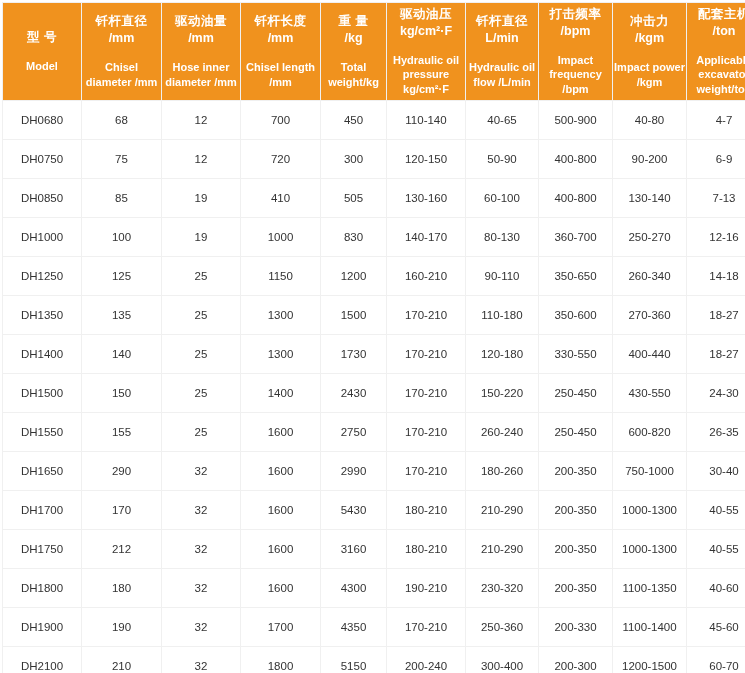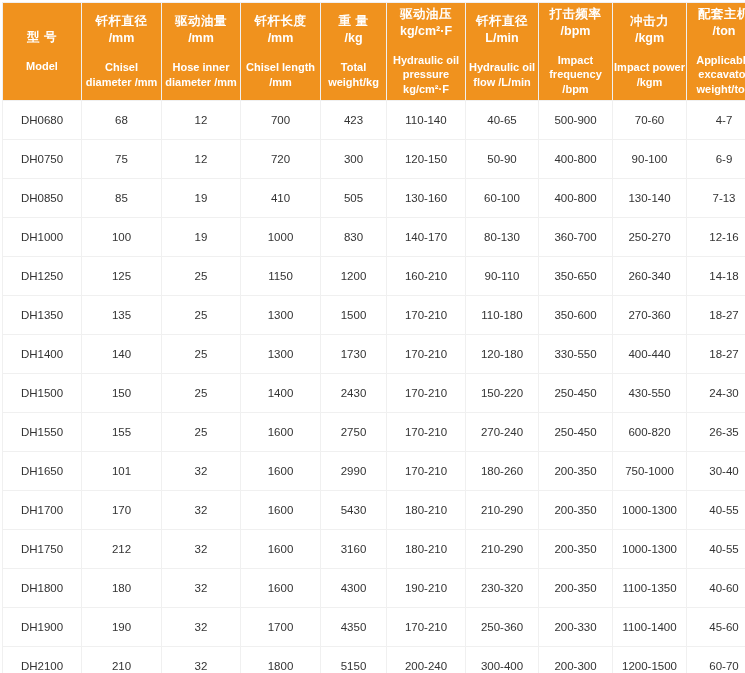--- a/index.html
+++ b/index.html
@@ -157,37 +157,37 @@
         <span class="th-en">Applicable excavator weight/ton</span>
       </th>
     </tr>
   </thead>
   <tbody id="table-body">
       <tr>
         <td class="model-col">DH0680</td>
         <td>68</td>
         <td>12</td>
         <td>700</td>
-        <td>423</td>
+        <td>450</td>
         <td>110-140</td>
         <td>40-65</td>
         <td>500-900</td>
-        <td>70-60</td>
+        <td>40-80</td>
         <td>4-7</td>
       </tr>
       <tr>
         <td class="model-col">DH0750</td>
         <td>75</td>
         <td>12</td>
         <td>720</td>
         <td>300</td>
         <td>120-150</td>
         <td>50-90</td>
         <td>400-800</td>
-        <td>90-100</td>
+        <td>90-200</td>
         <td>6-9</td>
       </tr>
       <tr>
         <td class="model-col">DH0850</td>
         <td>85</td>
         <td>19</td>
         <td>410</td>
         <td>505</td>
         <td>130-160</td>
         <td>60-100</td>
@@ -255,28 +255,28 @@
         <td>430-550</td>
         <td>24-30</td>
       </tr>
       <tr>
         <td class="model-col">DH1550</td>
         <td>155</td>
         <td>25</td>
         <td>1600</td>
         <td>2750</td>
         <td>170-210</td>
-        <td>270-240</td>
+        <td>260-240</td>
         <td>250-450</td>
         <td>600-820</td>
         <td>26-35</td>
       </tr>
       <tr>
         <td class="model-col">DH1650</td>
-        <td>101</td>
+        <td>290</td>
         <td>32</td>
         <td>1600</td>
         <td>2990</td>
         <td>170-210</td>
         <td>180-260</td>
         <td>200-350</td>
         <td>750-1000</td>
         <td>30-40</td>
       </tr>
       <tr>

